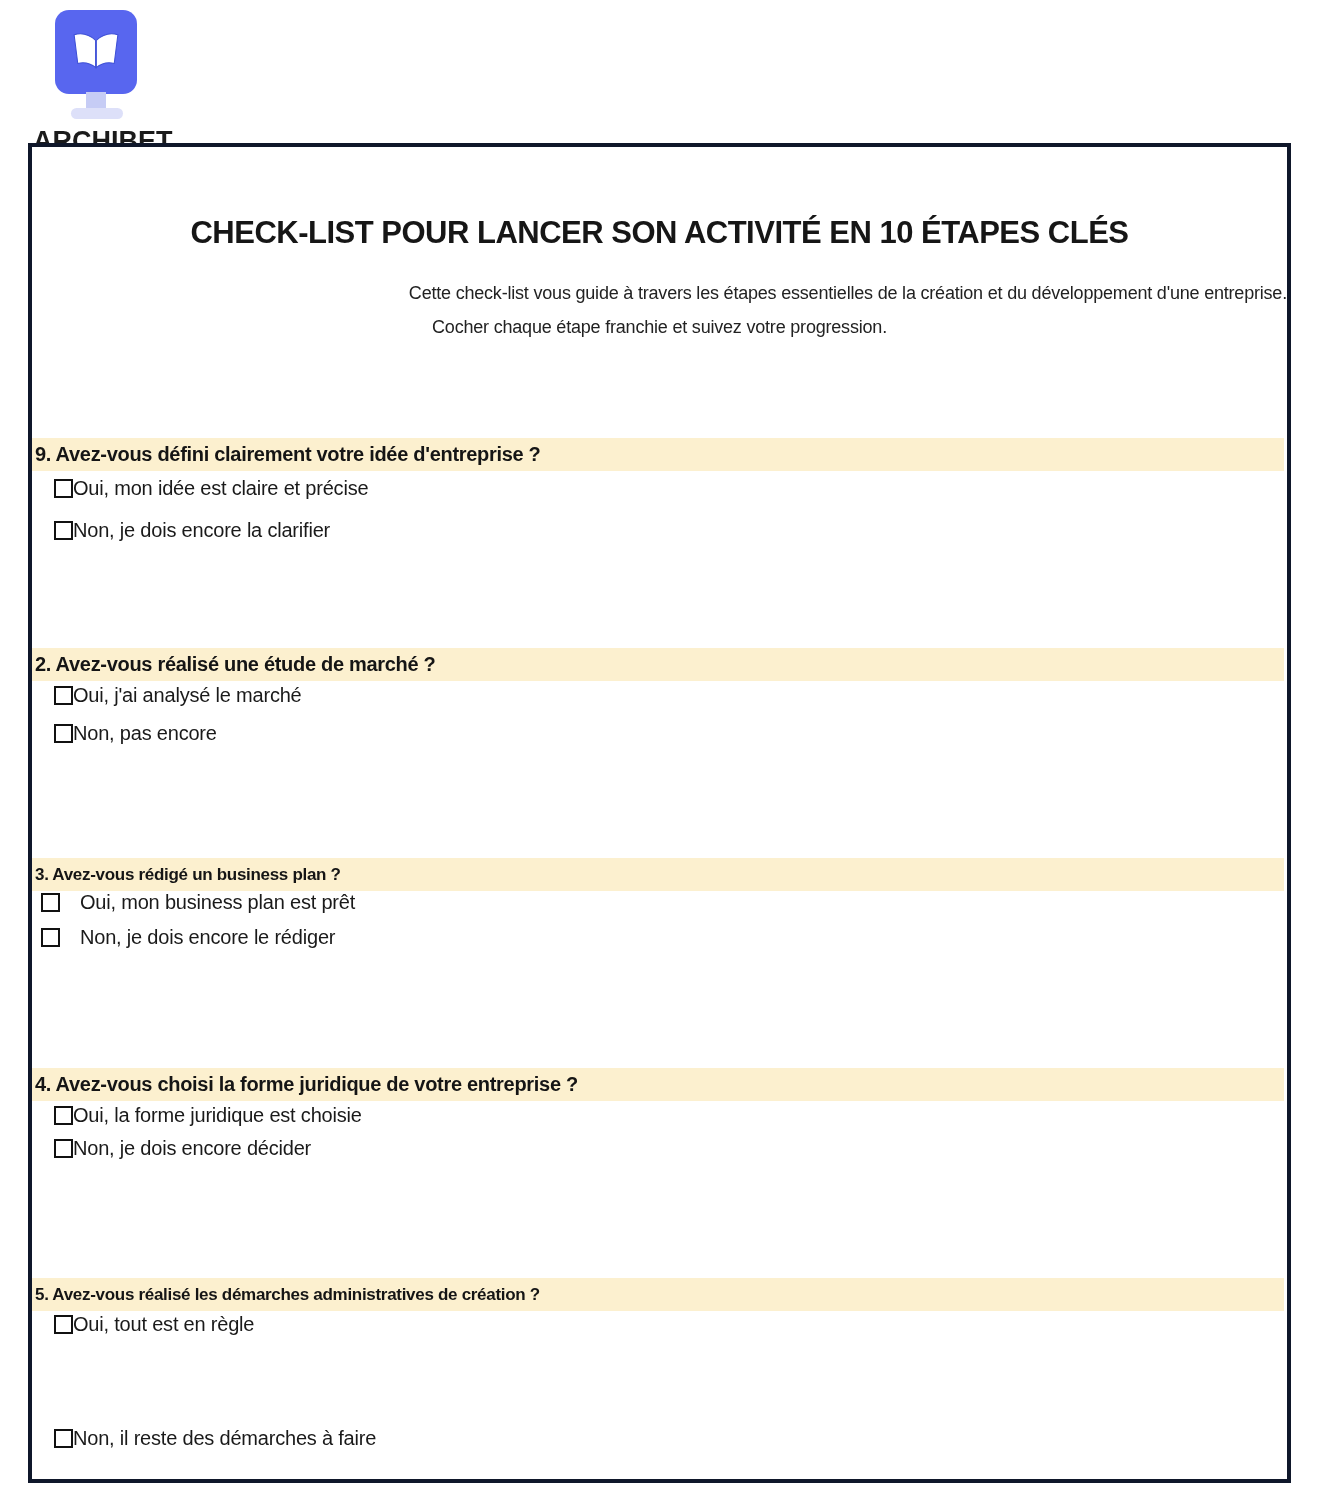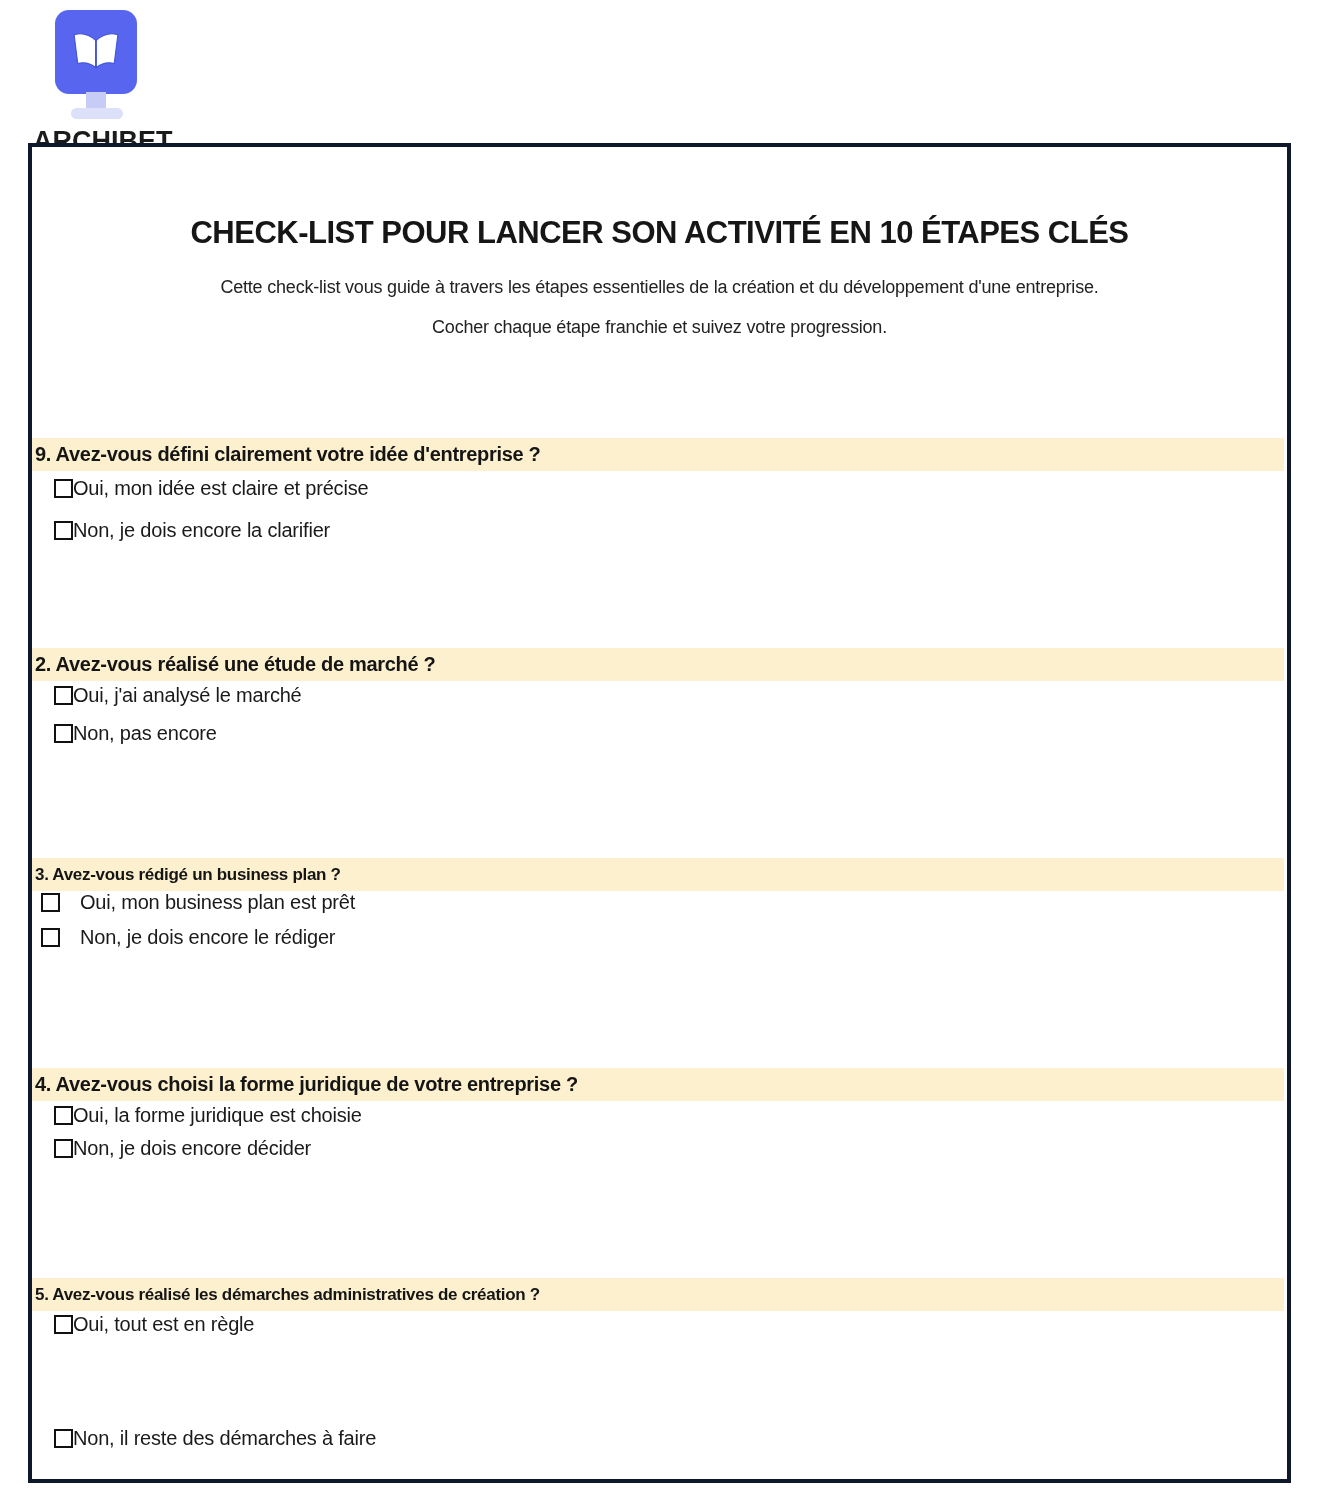--- a/index.html
+++ b/index.html
@@ -27,21 +27,21 @@
   
   .frame{
     position:absolute;left:28px;top:143px;width:1263px;height:1340px;
     border:4px solid #0f172a;background:#ffffff;box-sizing:border-box;
   }
   .title{
     position:absolute;top:68px;left:0;right:0;margin:0;text-align:center;
     font-size:31px;font-weight:bold;letter-spacing:-0.5px;color:#161616;
   }
   .sub{position:absolute;left:0;right:0;margin:0;text-align:center;font-size:18px;color:#222;letter-spacing:-0.2px;}
-  .sub1{top:130px;}
+  .sub1{top:136px;text-align:right;}
   .sub2{top:170px;}
   
   .band{
     position:absolute;left:0;right:3px;height:33px;
     background:var(--highlight,#FCF0CF);
     display:flex;align-items:center;
   }
   .q-title{
     font-size:20px;font-weight:bold;letter-spacing:-0.3px;color:#151515;
     padding-left:3px;white-space:nowrap;

